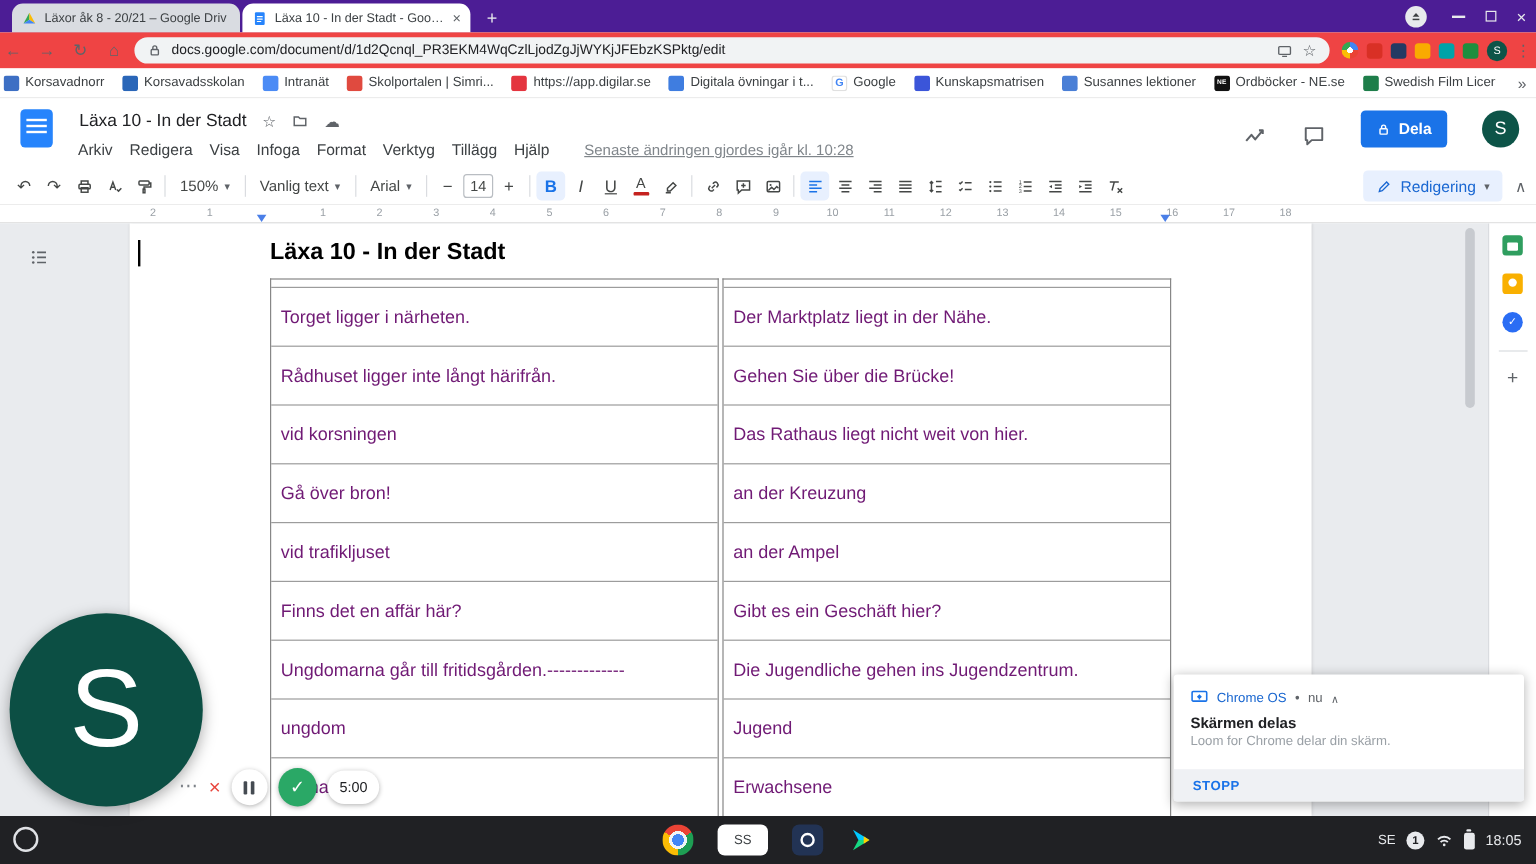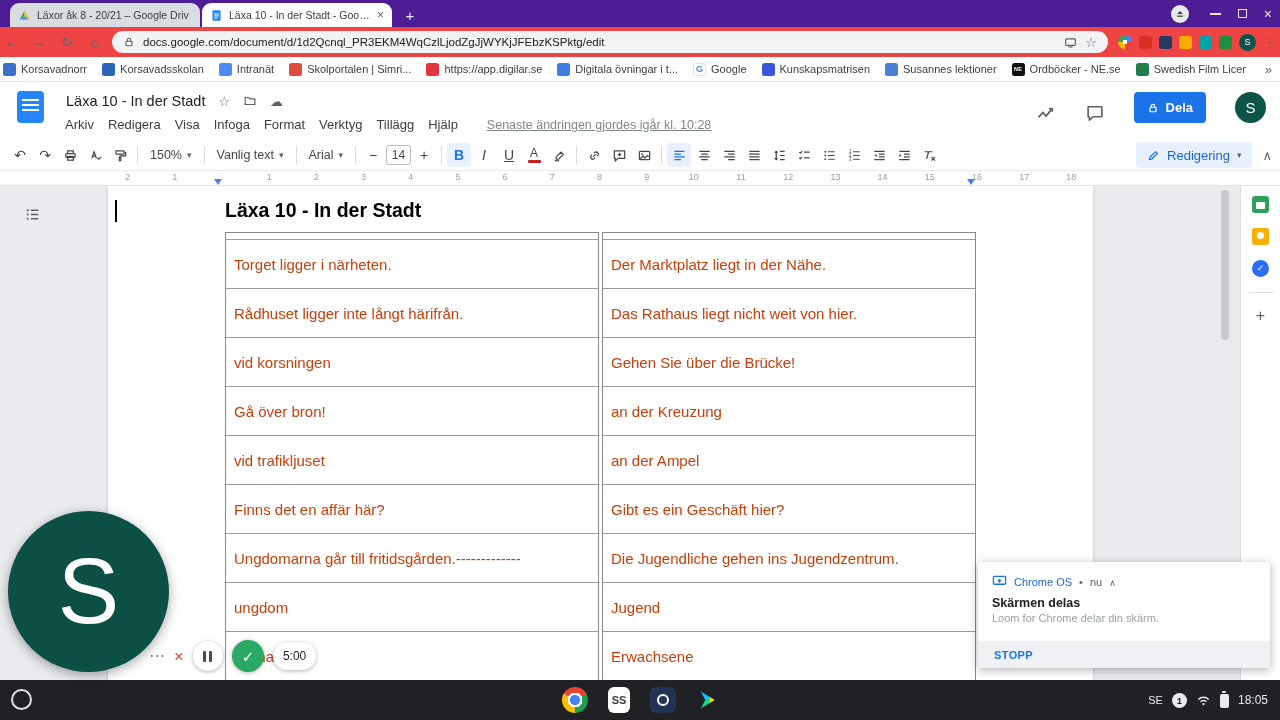--- a/index.html
+++ b/index.html
@@ -105,21 +105,21 @@
   .tri{position:absolute;top:8px;width:0;height:0;border-left:4px solid transparent;border-right:4px solid transparent;border-top:6px solid #4a7fe8}
 
   
   #canvas{position:absolute;top:186px;left:0;right:0;height:494px;background:#e9ebee;overflow:hidden}
   .outline-ic{position:absolute;left:24px;top:20px;color:#5f6368}
   .page{position:absolute;left:108px;top:0;width:985px;height:494px;background:#fff;box-shadow:0 0 3px rgba(0,0,0,.18)}
   .doc-heading{position:absolute;left:117px;top:13px;font-size:19.5px;font-weight:bold;color:#000}
   .caret-line{position:absolute;left:115px;top:14px;width:1.5px;height:22px;background:#000}
   .dtable{position:absolute;left:117px;top:46px;width:751px;display:flex;gap:3px}
   .tcol{width:374px;border:1px solid #878787;border-bottom:none}
-  .tcell{height:49px;display:flex;align-items:center;padding:0 8px;font-size:15px;color:#c2410c;border-bottom:1px solid #9c9c9c}
+  .tcell{height:49px;display:flex;align-items:center;padding:0 8px;font-size:15px;color:#701a75;border-bottom:1px solid #9c9c9c}
   .tcell.thin{height:7px}
   .vscroll{position:absolute;left:1221px;top:4px;width:8px;height:150px;background:#c7cacf;border-radius:4px}
   .sidepanel{position:absolute;right:0;top:0;bottom:0;width:40px;background:#fff;border-left:1px solid #dadce0;
     display:flex;flex-direction:column;align-items:center;gap:15px;padding-top:10px}
   .sp-cal{width:17px;height:17px;border-radius:3px;background:#2f9e5f;position:relative}
   .sp-cal::after{content:"";position:absolute;left:4px;top:6px;width:9px;height:7px;background:#fff;border-radius:1px}
   .sp-keep{width:17px;height:17px;border-radius:3px;background:#f9b000;position:relative}
   .sp-keep::after{content:"";position:absolute;left:5px;top:4px;width:7px;height:7px;background:#fff;border-radius:50%}
   .sp-tasks{width:17px;height:17px;border-radius:50%;background:#2a6df4;color:#fff;font-size:9px;display:flex;align-items:center;justify-content:center}
   .sp-div{width:24px;height:1px;background:#dadce0}
@@ -147,21 +147,21 @@
   .nf-foot{position:absolute;left:0;right:0;bottom:0;height:27px;background:#eff1f4;display:flex;align-items:center;padding:0 16px}
   .nf-action{color:#1a73e8;font-weight:bold;font-size:11px;letter-spacing:.4px}
 
   
   #shelf{position:absolute;bottom:0;left:0;right:0;height:40px;background:#202124}
   .launcher{position:absolute;left:11px;top:9px;width:21px;height:21px;border:2.5px solid #dfe1e5;border-radius:50%}
   .shelf-apps{position:absolute;left:50%;top:7px;transform:translateX(-50%);display:flex;align-items:center;gap:20px}
   .chrome-ic{width:26px;height:26px;border-radius:50%;
     background:radial-gradient(circle,#4285f4 0 5px,#f1f3f4 5px 7.5px,transparent 7.5px),
     conic-gradient(from 60deg,#1e9e53 0 120deg,#fbbc05 120deg 240deg,#ea4335 240deg 360deg)}
-  .ss-ic{width:22px;height:26px;border-radius:6px;background:#fff;color:#3c4043;font-size:11px;font-weight:bold;
+  .ss-ic{width:42px;height:26px;border-radius:6px;background:#fff;color:#3c4043;font-size:11px;font-weight:normal;
     display:flex;align-items:center;justify-content:center}
   .cam-ic{width:26px;height:26px;border-radius:6px;background:#223354;display:flex;align-items:center;justify-content:center}
   .cam-ic i{display:block;width:12px;height:12px;border:2.5px solid #fff;border-radius:50%}
   .status{position:absolute;right:6px;top:0;height:40px;display:flex;align-items:center;gap:9px;padding:0 6px;color:#e8eaed}
   .kb{font-size:11px}
   .badge{width:15px;height:15px;border-radius:50%;background:#e8eaed;color:#202124;font-size:9.5px;font-weight:bold;
     display:flex;align-items:center;justify-content:center}
   .battery{width:9px;height:14px;background:#e8eaed;border-radius:2px;position:relative;margin-top:2px}
   .battery::before{content:"";position:absolute;top:-3px;left:2.5px;width:4px;height:2px;background:#e8eaed;border-radius:1px}
   .clock{font-size:12px}
@@ -531,22 +531,22 @@
             <div class="tcell">Gå över bron!</div>
             <div class="tcell">vid trafikljuset</div>
             <div class="tcell">Finns det en affär här?</div>
             <div class="tcell">Ungdomarna går till fritidsgården.-------------</div>
             <div class="tcell">ungdom</div>
             <div class="tcell">vuxna</div>
           </div>
         <div class="tcol">
             <div class="tcell thin"></div>
             <div class="tcell">Der Marktplatz liegt in der Nähe.</div>
+            <div class="tcell">Gehen Sie über die Brücke!</div>
             <div class="tcell">Das Rathaus liegt nicht weit von hier.</div>
-            <div class="tcell">Gehen Sie über die Brücke!</div>
             <div class="tcell">an der Kreuzung</div>
             <div class="tcell">an der Ampel</div>
             <div class="tcell">Gibt es ein Geschäft hier?</div>
             <div class="tcell">Die Jugendliche gehen ins Jugendzentrum.</div>
             <div class="tcell">Jugend</div>
             <div class="tcell">Erwachsene</div>
           </div>
       </div>
     </div>
     <div class="vscroll"></div>

